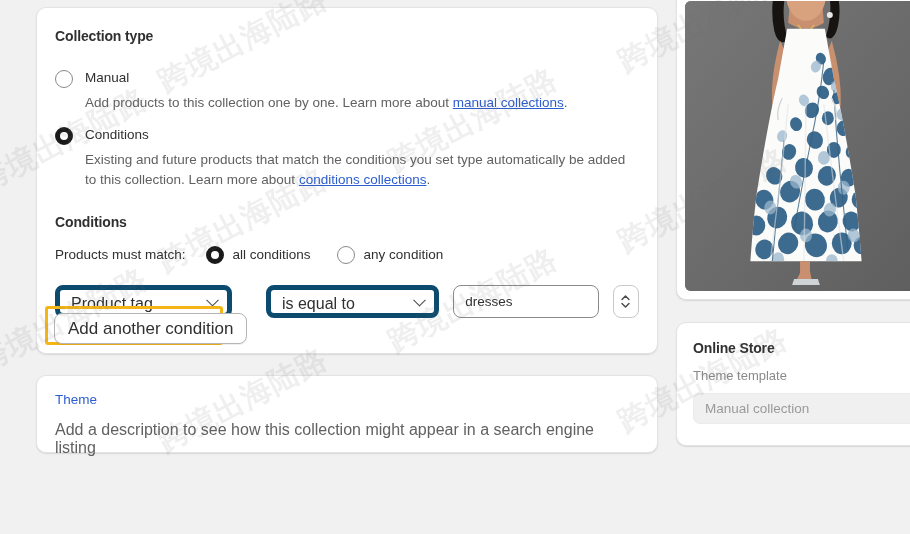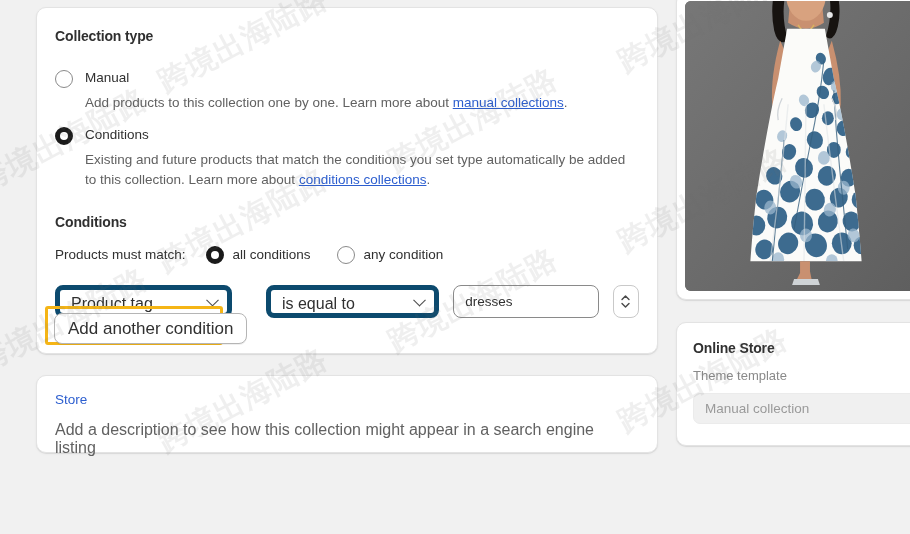--- a/index.html
+++ b/index.html
@@ -215,21 +215,21 @@
     </div>
 
   </div>
 
   <div id="highlight-box"></div>
   <div id="add-cond-btn">Add another condition</div>
 
   <div class="card" id="seo-card">
     <div class="inner">
       <div class="seo-head">
-        <span class="seo-edit">Store</span>
+        <span class="seo-edit">Theme</span>
       </div>
       <div class="seo-desc">Add a description to see how this collection might appear in a search engine listing</div>
     </div>
   </div>
 
   <div class="card" id="image-card">
     <div id="img-frame">
       <svg class="figure" viewBox="0 0 244 292" preserveAspectRatio="xMidYMid slice">
         <defs>
           <linearGradient id="bg" x1="0" y1="0" x2="1" y2="1">

